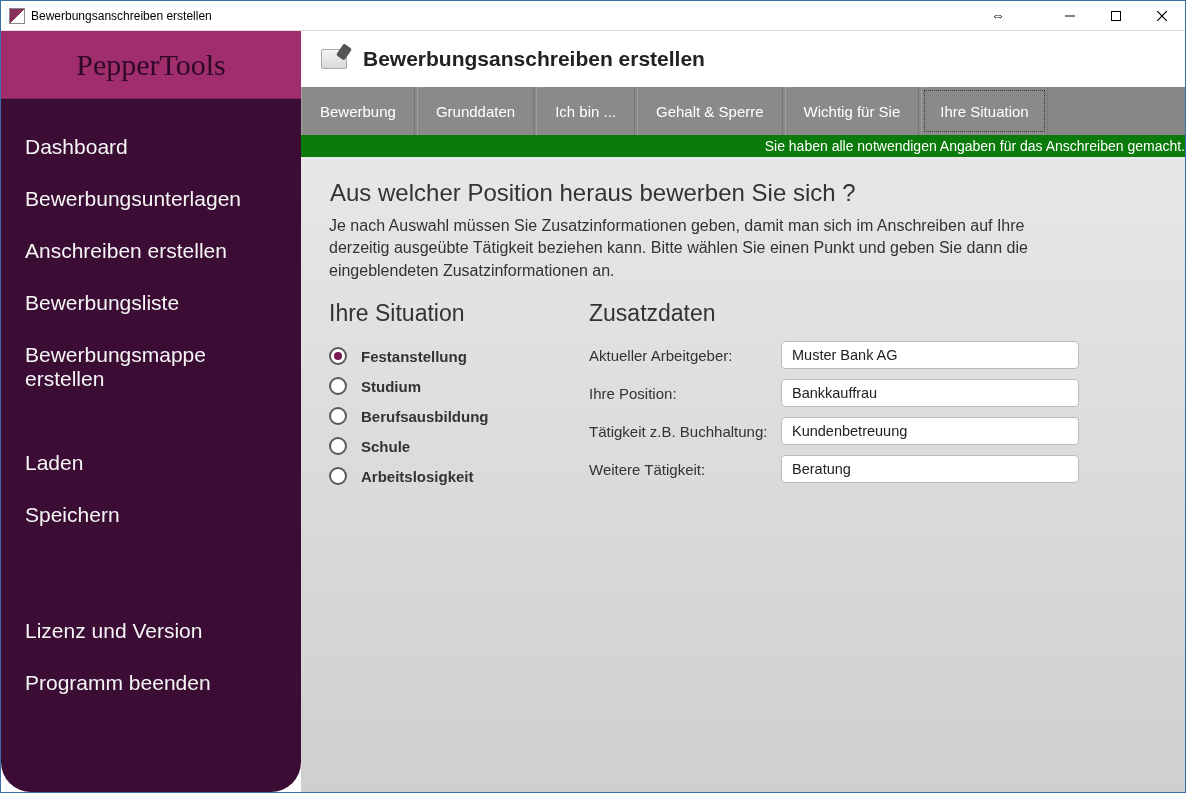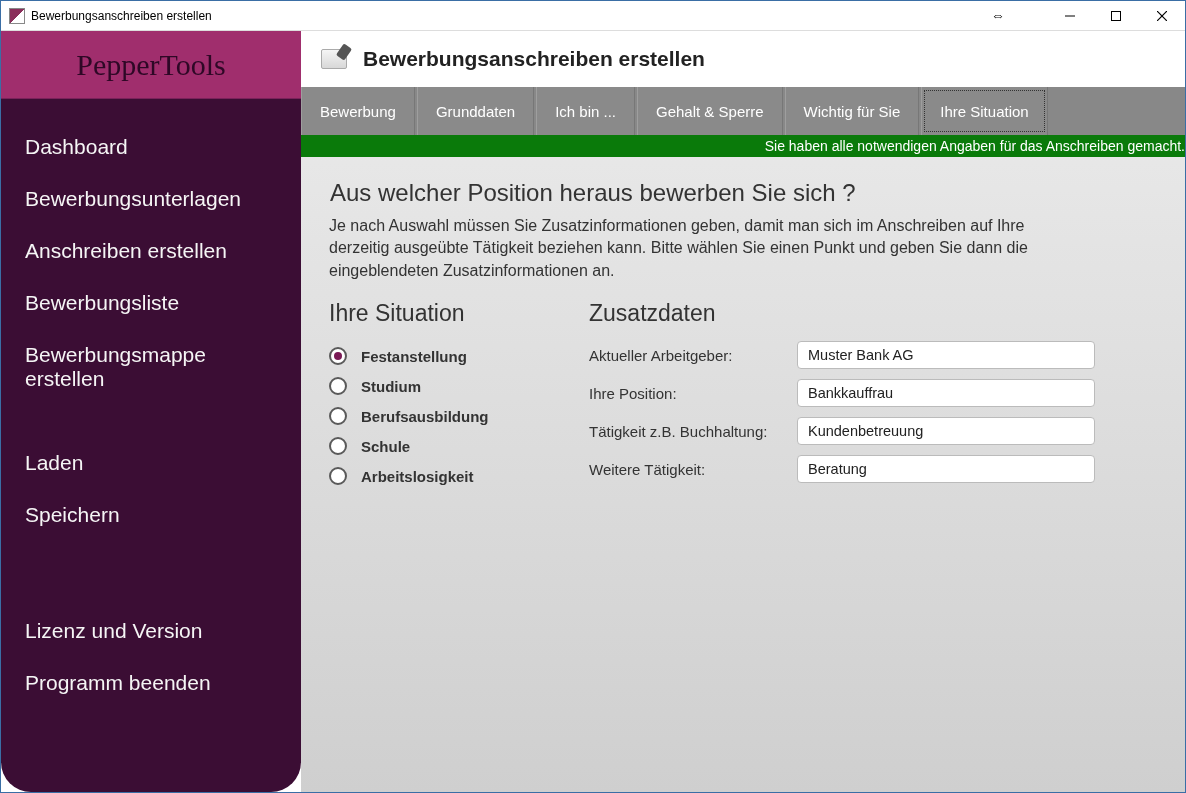--- a/index.html
+++ b/index.html
@@ -222,21 +222,21 @@
     content:"";
     width: 8px; height: 8px;
     border-radius: 50%;
     background: #7a1a55;
   }
 
   
   .form-row {
     display: flex;
     align-items: center;
-    gap: 28px;
+    gap: 12px;
     margin-bottom: 10px;
   }
   .form-label {
     width: 180px;
     font-size: 15px;
     color: #333;
   }
   .form-input {
     width: 298px;
     height: 28px;

